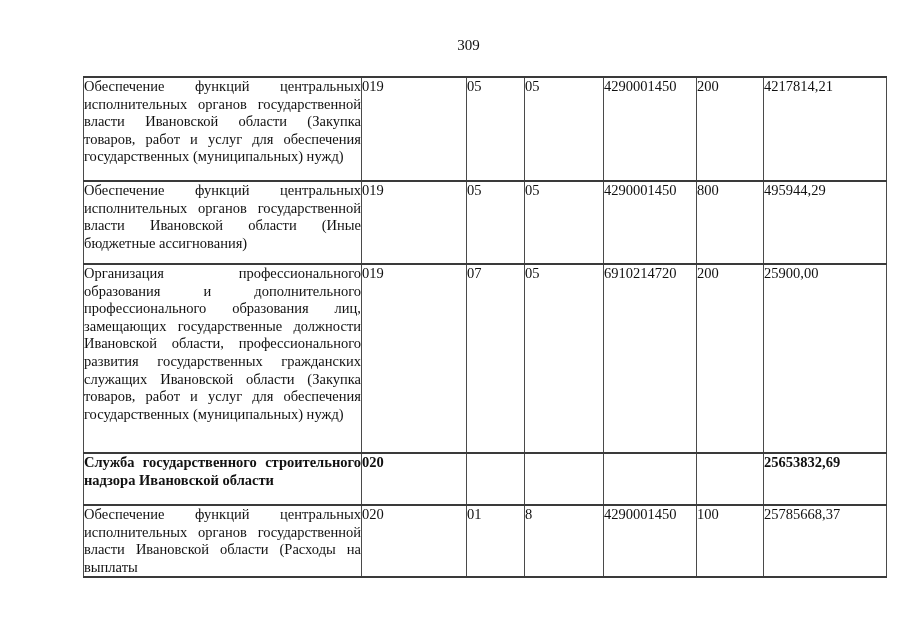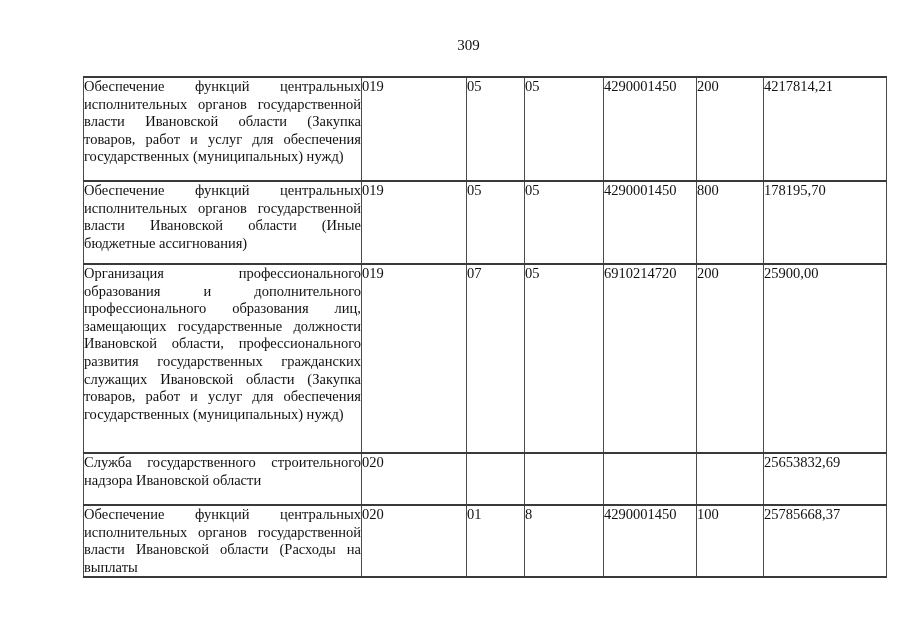--- a/index.html
+++ b/index.html
@@ -51,21 +51,21 @@
   }
   td.cell-num {
     text-align: left;
     padding-top: 1px;
   }
   tr.row-1 td { height: 102px; }
   tr.row-2 td { height: 81px; }
   tr.row-3 td { height: 187px; }
   tr.row-4 td { height: 50px; }
   tr.row-5 td { height: 67px; }
-  tr.bold-row td { font-weight: normal; }
+  tr.bold-row td { font-weight: bold; }
   .clip-4lines {
     height: 70px;
     overflow: hidden;
     text-align: justify;
     text-align-last: justify;
   }
 </style>
 </head>
 <body>
 
@@ -91,21 +91,21 @@
       <td class="cell-num">200</td>
       <td class="cell-num">4217814,21</td>
     </tr>
     <tr class="row-2">
       <td class="cell-desc">Обеспечение функций центральных исполнительных органов государственной власти Ивановской области (Иные бюджетные ассигнования)</td>
       <td class="cell-num">019</td>
       <td class="cell-num">05</td>
       <td class="cell-num">05</td>
       <td class="cell-num">4290001450</td>
       <td class="cell-num">800</td>
-      <td class="cell-num">178195,70</td>
+      <td class="cell-num">495944,29</td>
     </tr>
     <tr class="row-3">
       <td class="cell-desc">Организация профессионального образования и дополнительного профессионального образования лиц, замещающих государственные должности Ивановской области, профессионального развития государственных гражданских служащих Ивановской области (Закупка товаров, работ и услуг для обеспечения государственных (муниципальных) нужд)</td>
       <td class="cell-num">019</td>
       <td class="cell-num">07</td>
       <td class="cell-num">05</td>
       <td class="cell-num">6910214720</td>
       <td class="cell-num">200</td>
       <td class="cell-num">25900,00</td>
     </tr>

